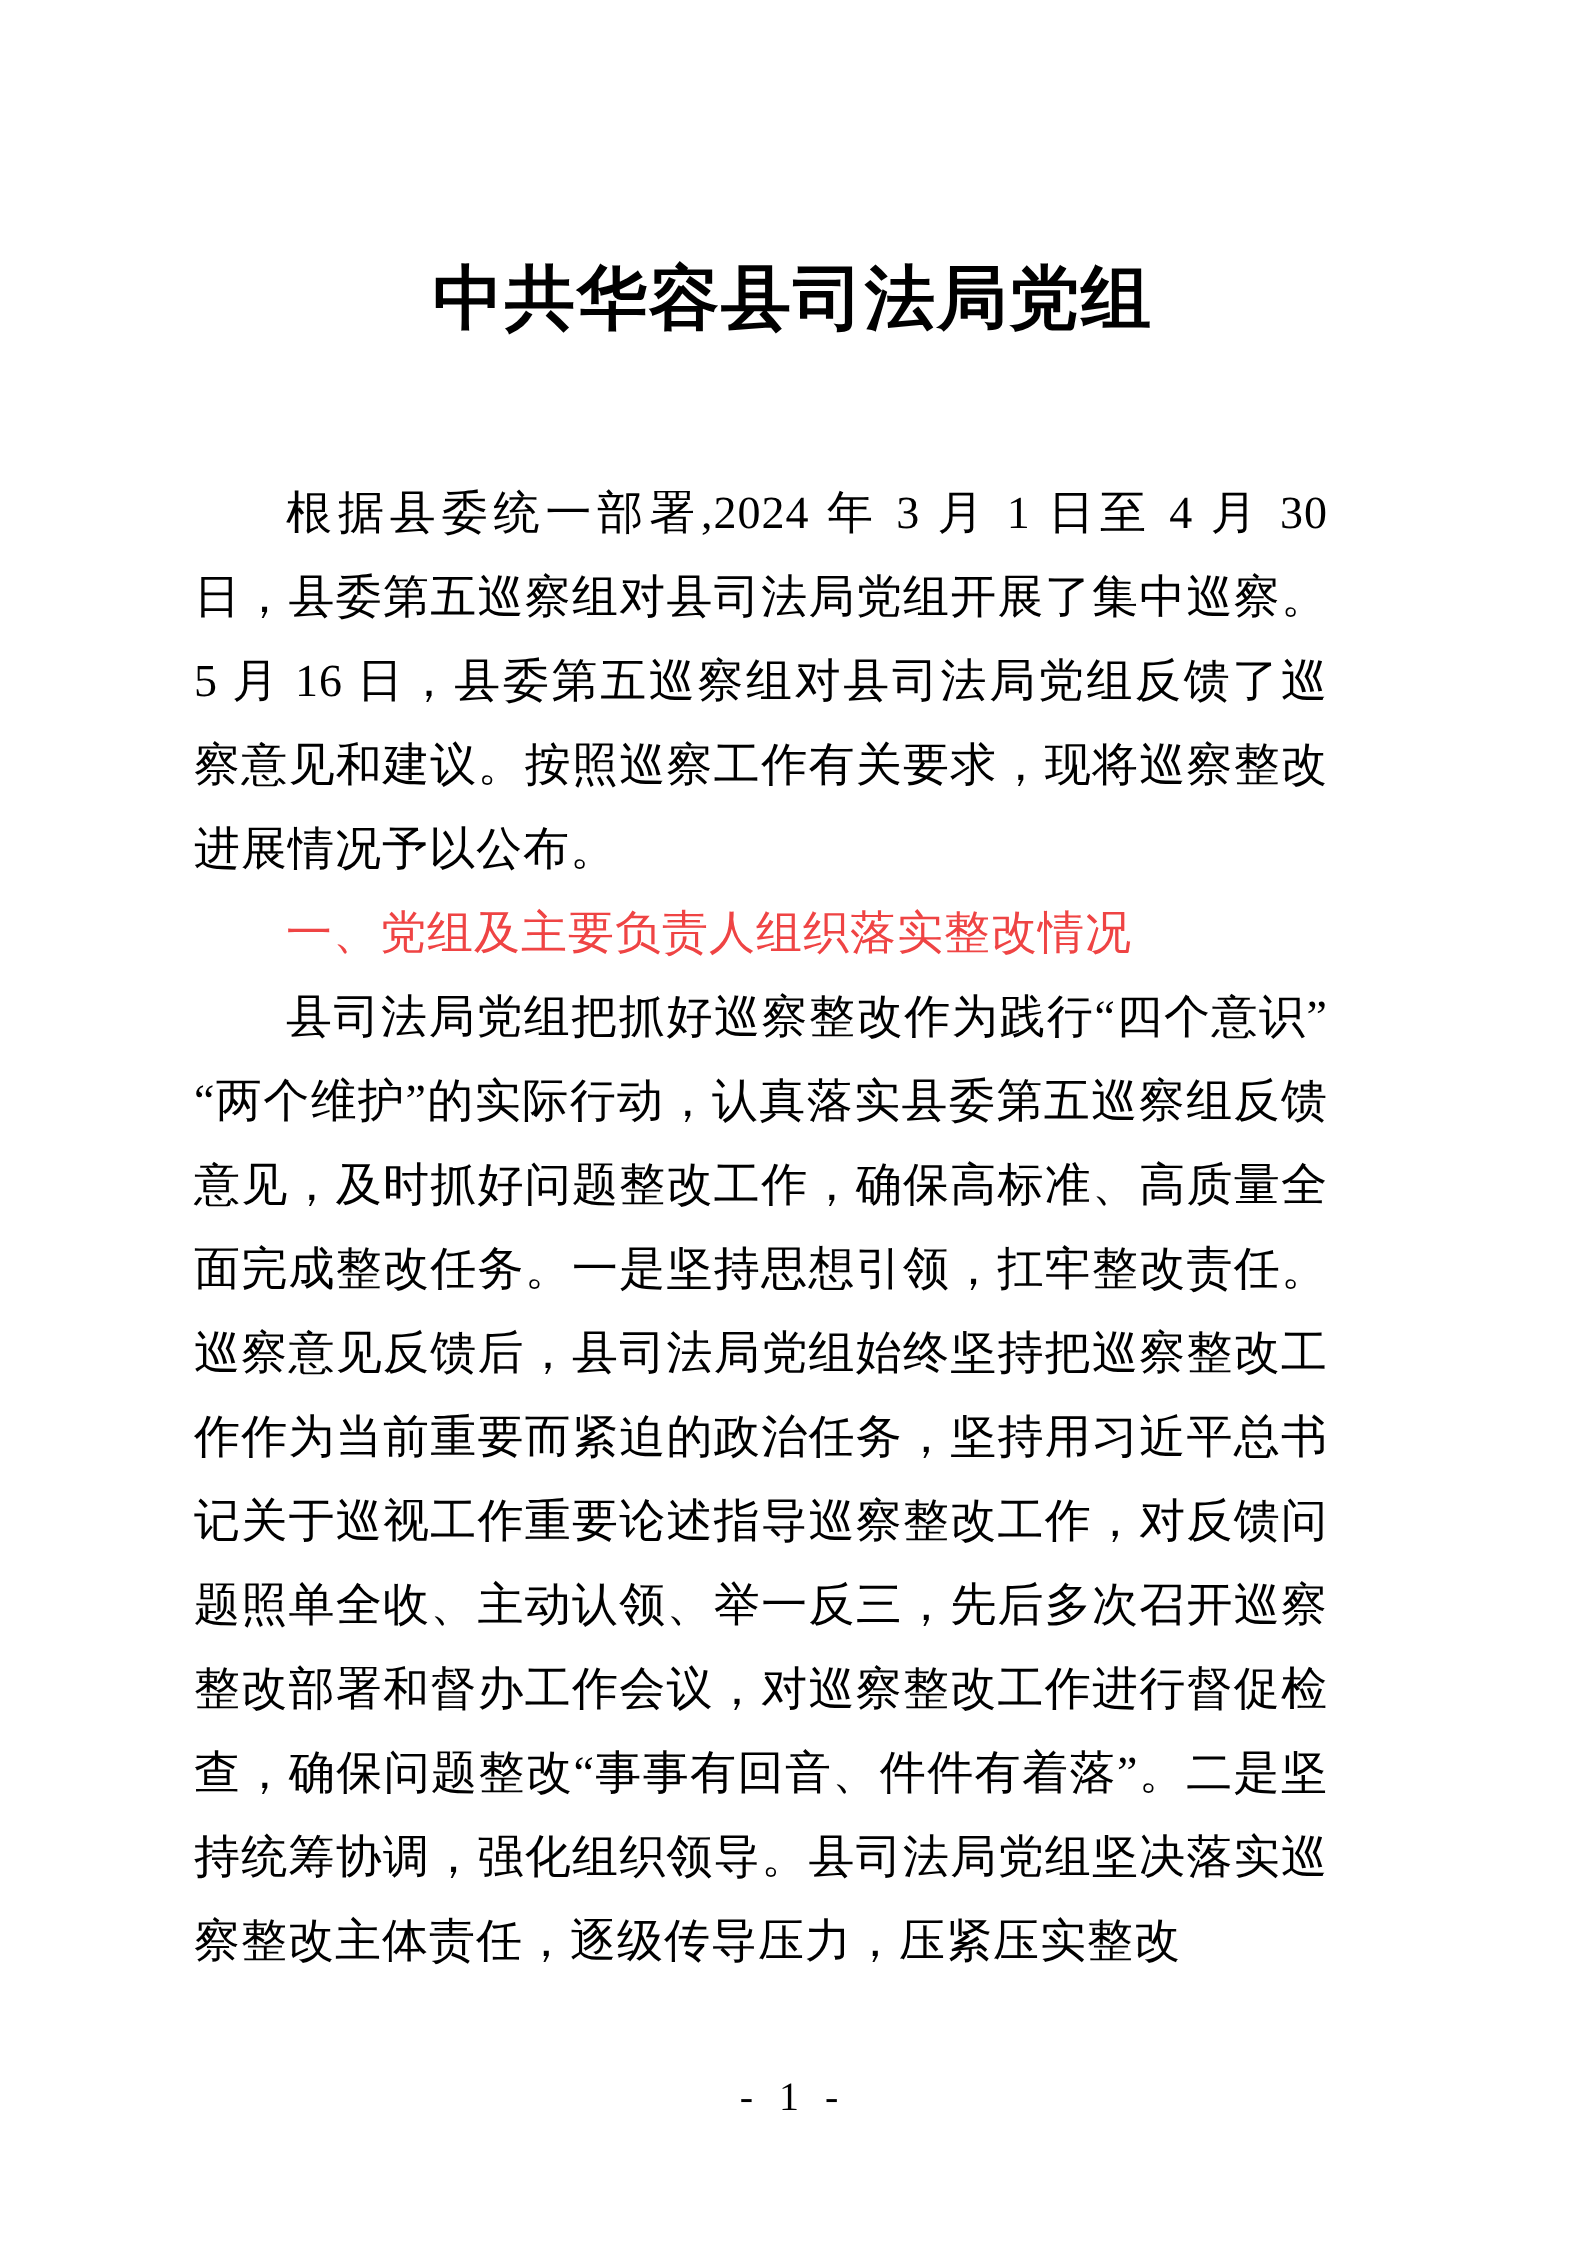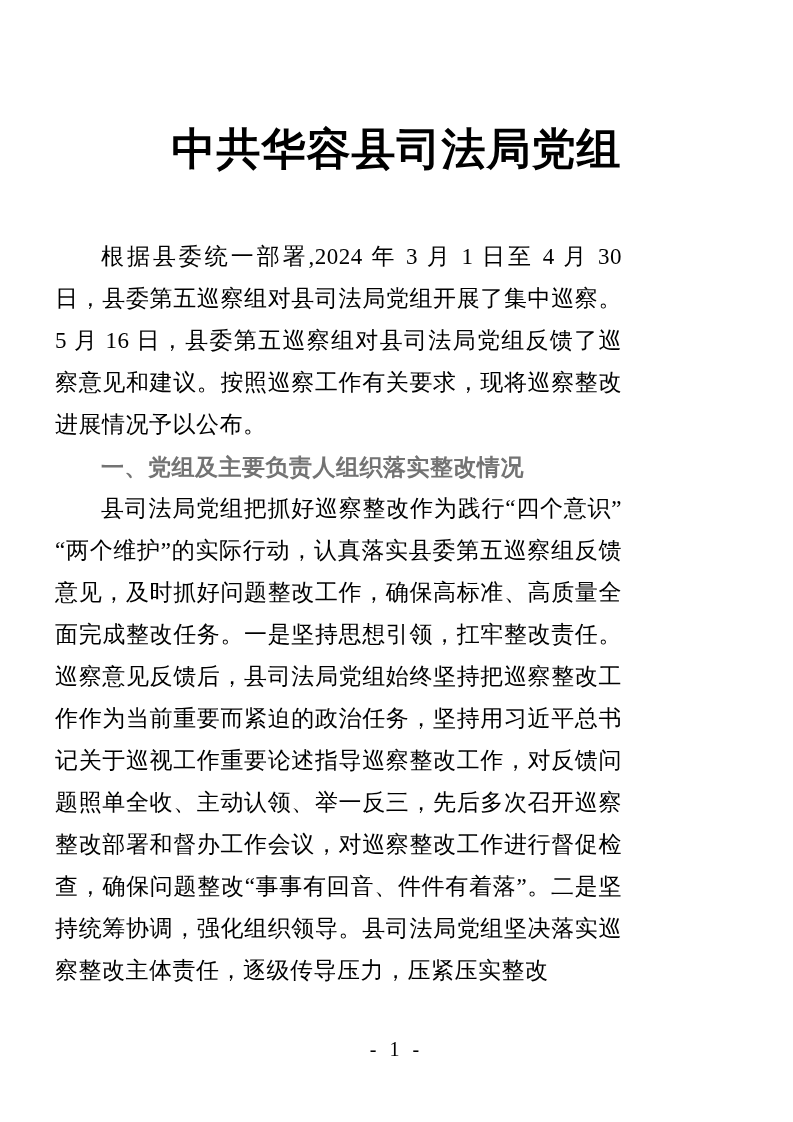--- a/index.html
+++ b/index.html
@@ -15,52 +15,52 @@
     background: #ffffff;
     color: #000000;
     overflow: hidden;
     font-family: "Liberation Serif", "DejaVu Serif", serif;
   }
   .doc-title {
     margin: 130px 60px 0;
     text-align: center;
     font-family: "Liberation Serif", "DejaVu Serif", serif;
     font-weight: bold;
-    font-size: 44px;
+    font-size: 35px;
     line-height: 40px;
     letter-spacing: 1px;
     color: #000000;
   }
   .doc-title .title-line {
     display: block;
   }
   .content {
-    margin: 66px 55px 0;
+    margin: 66px 97px 0;
     width: 567px;
   }
   .body-para {
     margin: 0;
     font-family: "Liberation Serif", "DejaVu Serif", serif;
     font-size: 23px;
     line-height: 42px;
     letter-spacing: 0.5px;
     text-align: justify;
     text-indent: 2em;
     color: #000000;
   }
   .section-heading {
     margin: 0;
     font-family: "DejaVu Sans", "Liberation Sans", sans-serif;
-    font-weight: bold;
+    font-weight: normal;
     font-size: 23px;
     line-height: 42px;
     letter-spacing: 0.5px;
     text-align: justify;
     text-indent: 2em;
-    color: #737373;
+    color: #ef4444;
   }
   .page-footer {
     position: absolute;
     top: 1038px;
     left: 0;
     width: 100%;
     text-align: center;
     font-family: "Liberation Serif", "DejaVu Serif", serif;
     font-size: 20px;
     letter-spacing: 4px;

